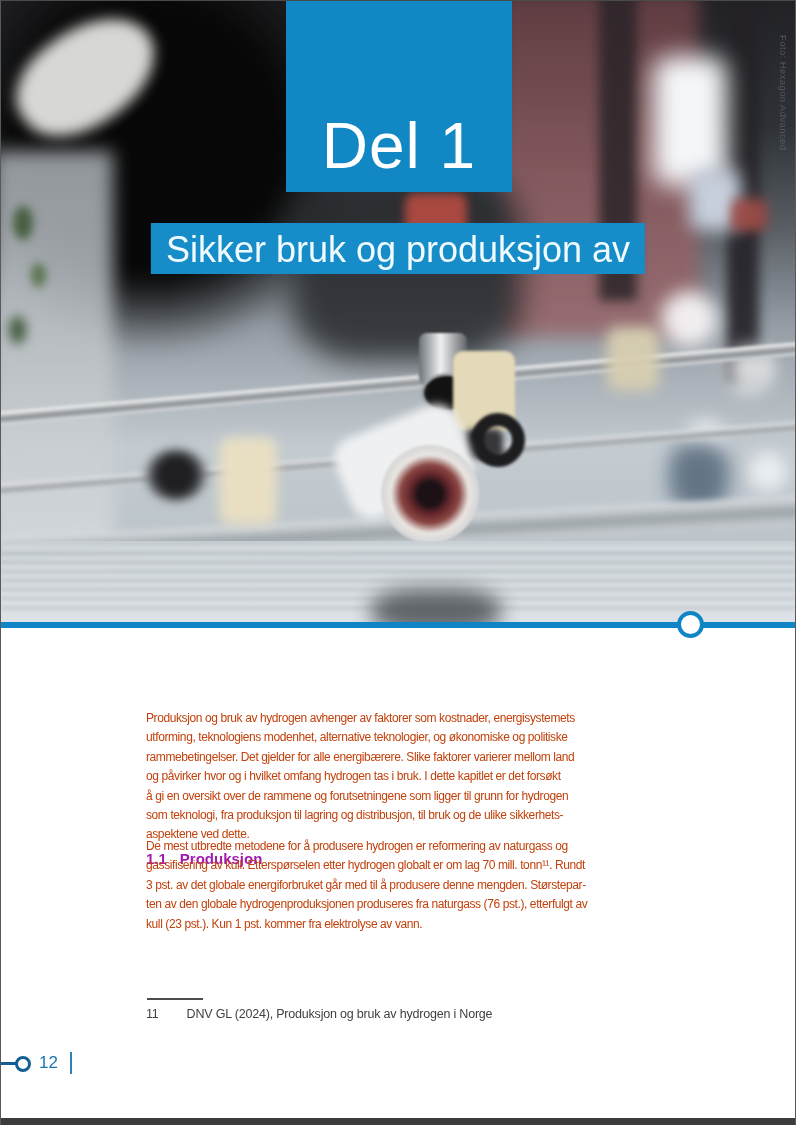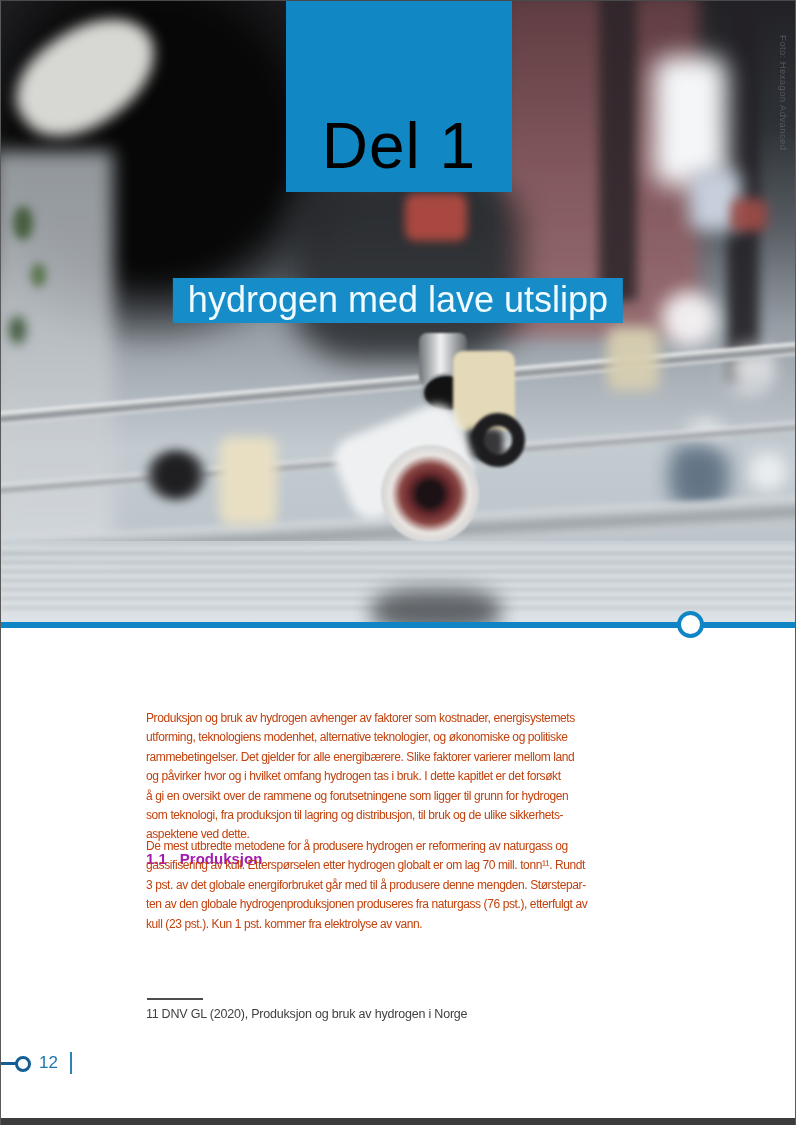--- a/index.html
+++ b/index.html
@@ -63,21 +63,21 @@
   .s-creamfar{left:606px;top:326px;width:52px;height:64px;border-radius:10px;background:#d9cfae;filter:blur(7px);opacity:.95;}
   .s-haze{left:0;top:540px;width:794px;height:82px;
     background:linear-gradient(180deg,rgba(201,210,216,.85),rgba(225,231,235,.9));}
   .s-streaks{left:0;top:546px;width:794px;height:64px;opacity:.5;filter:blur(2px);
     background:repeating-linear-gradient(180deg,rgba(255,255,255,.65) 0 3px,rgba(136,146,154,.5) 5px 9px);}
   .s-botdark{left:370px;top:588px;width:130px;height:44px;background:#54585c;border-radius:40%;filter:blur(10px);opacity:.9;}
 
   
   .del-box{position:absolute;left:285px;top:0;width:226px;height:191px;background:#0689cc;z-index:5;
     display:flex;align-items:flex-end;justify-content:center;}
-  .del-box span{color:#000000;font-size:64px;font-weight:300;line-height:1;padding-bottom:14px;letter-spacing:1px;}
+  .del-box span{color:#ffffff;font-size:64px;font-weight:300;line-height:1;padding-bottom:14px;letter-spacing:1px;}
   .banner{position:absolute;left:50%;transform:translateX(-50%);background:#0b8ed2;color:#eefbff;z-index:5;
     white-space:nowrap;font-weight:300;font-size:36px;padding:0 15px;}
   .banner.l1{top:222px;height:51px;line-height:53px;}
   .banner.l2{top:277px;height:45px;line-height:44px;}
   .credit{position:absolute;right:6px;top:34px;z-index:6;writing-mode:vertical-rl;
     font-size:9.5px;color:#5b5b66;letter-spacing:.4px;opacity:.9;}
 
   
   .divider{position:absolute;left:0;top:621px;width:796px;height:6px;background:#1085c6;z-index:7;}
   .divider-circle{position:absolute;left:676px;top:-11px;width:27px;height:27px;border-radius:50%;
@@ -87,21 +87,21 @@
   .heading{position:absolute;left:145px;top:668px;font-size:19px;font-weight:400;color:#2d82c2;
     letter-spacing:-0.4px;margin:0;white-space:nowrap;}
   .para{position:absolute;left:145px;font-size:12px;line-height:19.4px;color:#c2410c;
     letter-spacing:-0.4px;white-space:pre;}
   .para.p1{top:708px;}
   .para.p2{top:836px;}
   .subheading{position:absolute;left:145px;top:849px;font-size:15px;font-weight:700;color:#a21caf;margin:0;}
   .subheading .num{margin-right:13px;}
   .fn-rule{position:absolute;left:146px;top:997px;width:56px;height:2px;background:#4d4d4d;}
   .footnote{position:absolute;left:145px;top:1006px;font-size:12.5px;color:#414141;letter-spacing:-0.2px;}
-  .footnote .num{margin-right:3px;}
+  .footnote .num{margin-right:28px;}
 
   
   .footer-tick{position:absolute;left:0;top:1061px;width:15px;height:3px;background:#135e94;}
   .footer-circle{position:absolute;left:14px;top:1055px;width:16px;height:16px;border-radius:50%;
     background:#ffffff;border:3.5px solid #135e94;box-sizing:border-box;}
   .pagenum{position:absolute;left:38px;top:1052px;font-size:17px;color:#1d76ae;}
   .footer-vbar{position:absolute;left:69px;top:1051px;width:2px;height:22px;background:#2d82b8;}
   .footer-text{position:absolute;left:82px;top:1056px;font-size:12px;color:#a6a6a6;letter-spacing:-0.2px;}
 
   .bottom-strip{position:absolute;left:0;bottom:0;width:796px;height:7px;background:#3c3c3c;}
@@ -144,21 +144,21 @@
     <div class="sh s-oring"></div>
     <div class="sh s-valvebody"></div>
     <div class="sh s-bullseye"></div>
     <div class="sh s-haze"></div>
     <div class="sh s-streaks"></div>
     <div class="sh s-botdark"></div>
 
     <div class="del-box">
       <span>Del 1</span>
     </div>
-    <div class="banner l2">hydrogen med lave utslipp</div>
+    <div class="banner l1">Sikker bruk og produksjon av</div>
     <div class="credit">Foto: Hexagon Advanced</div>
   </div>
 
   <div class="divider">
     <div class="divider-circle"></div>
   </div>
 
 
   <div class="para p1">Produksjon og bruk av hydrogen avhenger av faktorer som kostnader, energisystemets
 utforming, teknologiens modenhet, alternative teknologier, og økonomiske og politiske
@@ -170,21 +170,21 @@
 
   <h2 class="subheading"><span class="num">1.1</span><span>Produksjon</span></h2>
 
   <div class="para p2">De mest utbredte metodene for å produsere hydrogen er reformering av naturgass og
 gassifisering av kull. Etterspørselen etter hydrogen globalt er om lag 70 mill. tonn¹¹. Rundt
 3 pst. av det globale energiforbruket går med til å produsere denne mengden. Størstepar-
 ten av den globale hydrogenproduksjonen produseres fra naturgass (76 pst.), etterfulgt av
 kull (23 pst.). Kun 1 pst. kommer fra elektrolyse av vann.</div>
 
   <div class="fn-rule"></div>
-  <div class="footnote"><span class="num">11</span><span>DNV GL (2020), Produksjon og bruk av hydrogen i Norge</span></div>
+  <div class="footnote"><span class="num">11</span><span>DNV GL (2024), Produksjon og bruk av hydrogen i Norge</span></div>
 
   <div class="footer-tick"></div>
   <div class="footer-circle"></div>
   <span class="pagenum">12</span>
   <div class="footer-vbar"></div>
 
   <div class="bottom-strip"></div>
 </div>
 
 </body></html>

